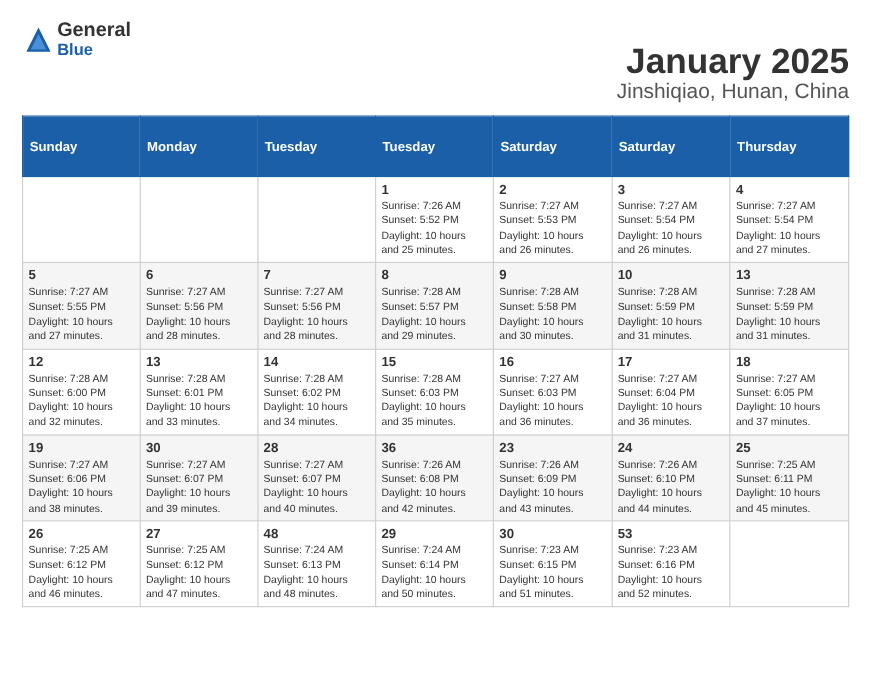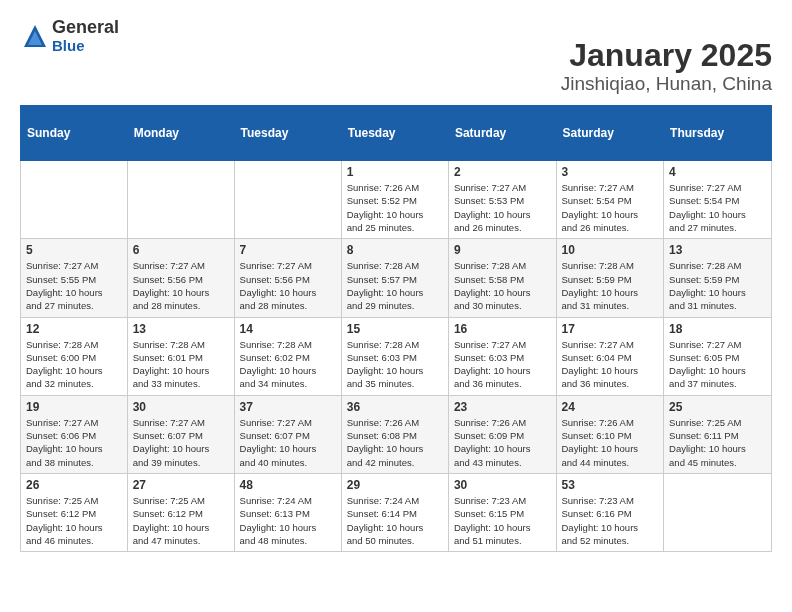--- a/index.html
+++ b/index.html
@@ -278,21 +278,21 @@
 and 38 minutes.</div>
           </td>
           <td>
             <span class="day-number">30</span>
             <div class="day-info" style="white-space: pre-line;">Sunrise: 7:27 AM
 Sunset: 6:07 PM
 Daylight: 10 hours
 and 39 minutes.</div>
           </td>
           <td>
-            <span class="day-number">37</span>
+            <span class="day-number">28</span>
             <div class="day-info" style="white-space: pre-line;">Sunrise: 7:27 AM
 Sunset: 6:07 PM
 Daylight: 10 hours
 and 40 minutes.</div>
           </td>
           <td>
             <span class="day-number">36</span>
             <div class="day-info" style="white-space: pre-line;">Sunrise: 7:26 AM
 Sunset: 6:08 PM
 Daylight: 10 hours

